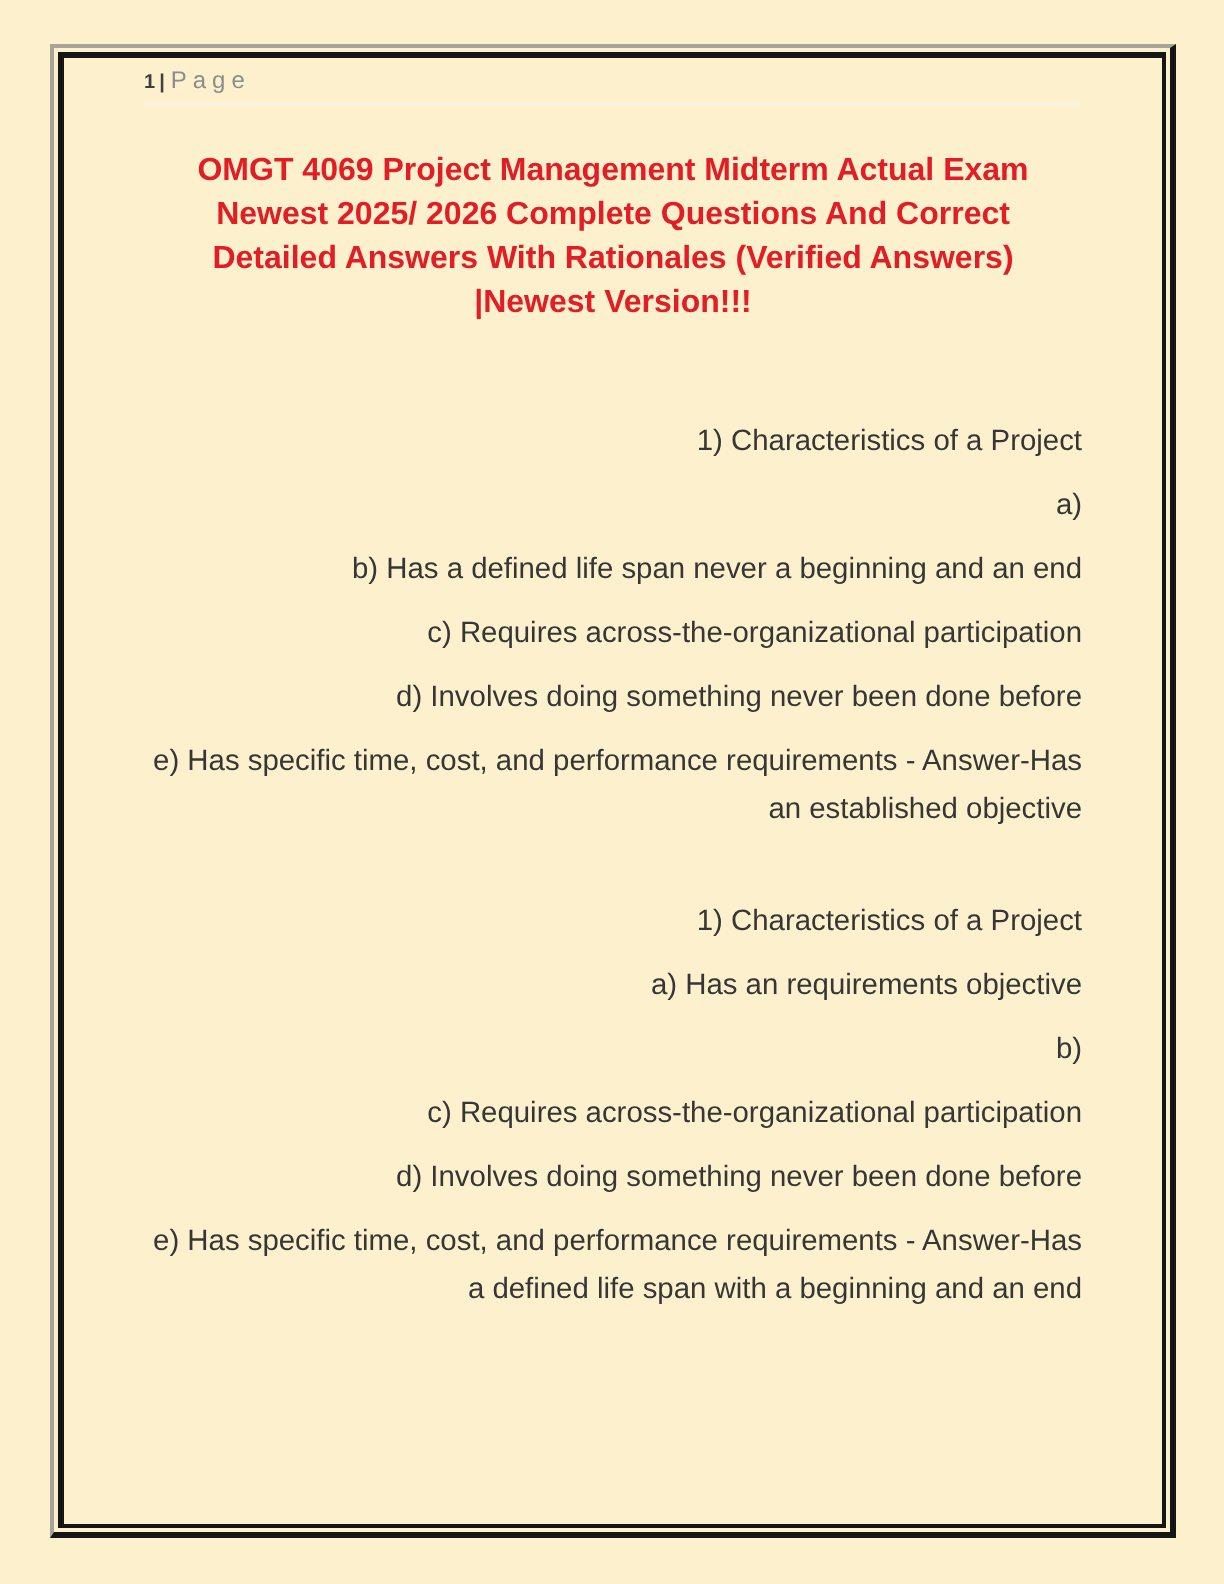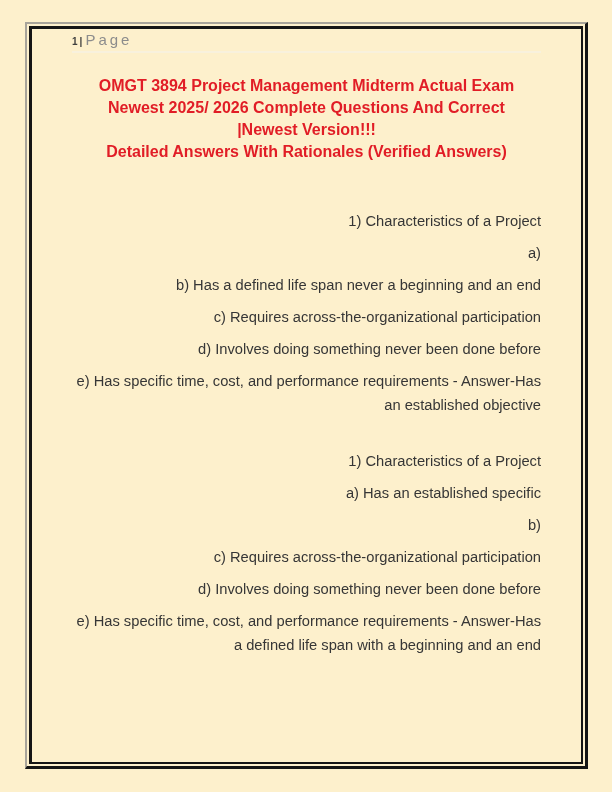--- a/index.html
+++ b/index.html
@@ -49,21 +49,21 @@
     line-height: 12px;
     color: #3f3f3f;
     padding: 0 0 3px 0;
     border-bottom: 2px solid #f8f1dd;
   }
   .page-header .num { font-weight: bold; }
   .page-header .sep { font-weight: bold; margin: 0 3px 0 2px; }
   .page-header .word {
     color: var(--header-gray);
     letter-spacing: 3px;
-    font-size: 15px;
+    font-size: 12px;
     margin-top: 48px;
   }
   h1.doc-title {
     margin: 22px 0 0 0;
     text-align: center;
     color: var(--title-red);
     font-size: 16px;
     line-height: 22px;
     font-weight: bold;
   }
@@ -82,39 +82,39 @@
 
 <div class="frame-outer">
   <div class="frame-inner">
     <div class="content">
 
       <div class="page-header">
         <span class="num">1</span><span class="sep">|</span><span class="word">Page</span>
       </div>
 
       <h1 class="doc-title">
-        <div>OMGT 3894 Project Management Midterm Actual Exam</div>
+        <div>OMGT 4069 Project Management Midterm Actual Exam</div>
         <div>Newest 2025/ 2026 Complete Questions And Correct</div>
+        <div>Detailed Answers With Rationales (Verified Answers)</div>
         <div>|Newest Version!!!</div>
-        <div>Detailed Answers With Rationales (Verified Answers)</div>
       </h1>
 
       <div class="body-text">
         <section class="q1">
           <p>1) Characteristics of a Project</p>
           <p>a)</p>
           <p>b) Has a defined life span never a beginning and an end</p>
           <p>c) Requires across-the-organizational participation</p>
           <p>d) Involves doing something never been done before</p>
           <p>e) Has specific time, cost, and performance requirements - Answer-Has an established objective</p>
         </section>
 
         <section class="q2">
           <p>1) Characteristics of a Project</p>
-          <p>a) Has an established specific</p>
+          <p>a) Has an requirements objective</p>
           <p>b)</p>
           <p>c) Requires across-the-organizational participation</p>
           <p>d) Involves doing something never been done before</p>
           <p>e) Has specific time, cost, and performance requirements - Answer-Has a defined life span with a beginning and an end</p>
         </section>
       </div>
 
     </div>
   </div>
 </div>

